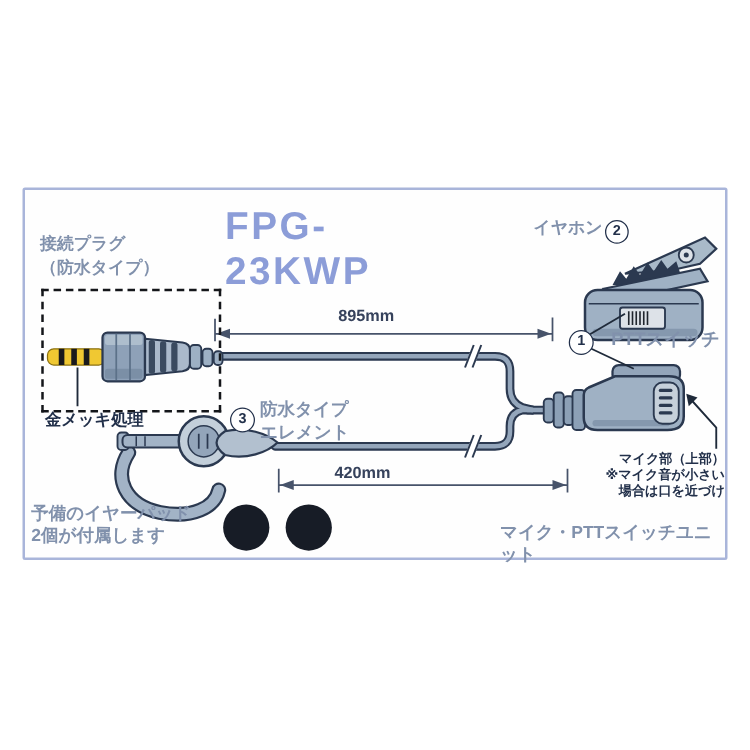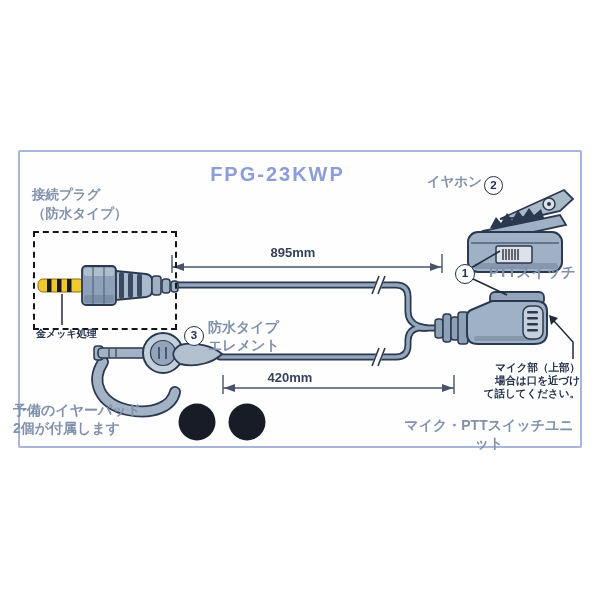--- a/index.html
+++ b/index.html
@@ -7,42 +7,42 @@
     position:relative;width:600px;height:600px;background:#ffffff;
     font-family:"Liberation Sans","DejaVu Sans",sans-serif;overflow:hidden;
   }
   #frame{
     position:absolute;left:18px;top:150px;width:560px;height:294px;
     border:2px solid #a9b5da;background:#fefefe;border-radius:2px;
   }
   #diagram-svg{position:absolute;left:0;top:0;width:600px;height:600px;}
   .abs{position:absolute;}
   .title{
-    left:180px;top:163px;width:195px;text-align:center;
-    font-size:20px;font-weight:700;letter-spacing:2px;color:#8c9dd8;
+    left:180px;top:163px;width:195px;text-align:left;
+    font-size:31px;font-weight:700;letter-spacing:2px;color:#8c9dd8;
   }
   .lbl{color:#8191ac;font-size:13.5px;font-weight:700;line-height:1.38;}
   .lbl-lg{color:#8191ac;font-size:14px;font-weight:700;line-height:1.32;}
   .dark{color:#22304a;font-weight:700;}
   .dim{color:#36425c;font-size:13px;font-weight:700;text-align:center;}
   .connect-plug{left:32px;top:186px;}
   .dashed-box{
     left:33px;top:231px;width:140px;height:95px;
     border:2px dashed #14161a;
   }
-  .gold-lbl{left:36px;top:327px;font-size:10px;}
+  .gold-lbl{left:36px;top:327px;font-size:13px;}
   .dim895{left:248px;top:245px;width:90px;}
   .dim420{left:245px;top:370px;width:90px;}
   .clip-lbl{left:396px;top:173px;width:86px;text-align:right;}
   .ptt-lbl{left:489px;top:262px;font-size:14.5px;text-align:center;}
   .ear-el-lbl{left:208px;top:318px;}
-  .pads-lbl{left:13px;top:401px;}
+  .pads-lbl{left:25px;top:401px;}
   .mic-note{left:462px;top:361px;width:118px;text-align:right;
     font-size:10.5px;line-height:1.24;}
-  .unit-lbl{left:400px;top:416px;width:178px;text-align:center;}
+  .unit-lbl{left:400px;top:416px;width:178px;text-align:left;}
   .circ-num{
     width:18px;height:18px;border:1.6px solid #22304a;border-radius:50%;
     background:#fff;color:#22304a;font-size:11.5px;font-weight:700;
     display:flex;align-items:center;justify-content:center;line-height:1;
   }
   .cn1{left:455px;top:264px;}
   .cn2{left:484px;top:176px;width:17px;height:17px;}
   .cn3{left:184px;top:326px;}
 </style>
 </head>
@@ -216,19 +216,19 @@
     <div>エレメント</div>
   </div>
 
   <div class="abs lbl-lg pads-lbl">
     <div>予備のイヤーパッド</div>
     <div>2個が付属します</div>
   </div>
 
   <div class="abs dark mic-note">
     <div>マイク部（上部）</div>
+    <div>※マイク音が小さい</div>
     <div>場合は口を近づけ</div>
-    <div>て話してください。</div>
   </div>
 
   <div class="abs lbl-lg unit-lbl">マイク・PTTスイッチユニット</div>
 
 </div>
 
 </body></html>

